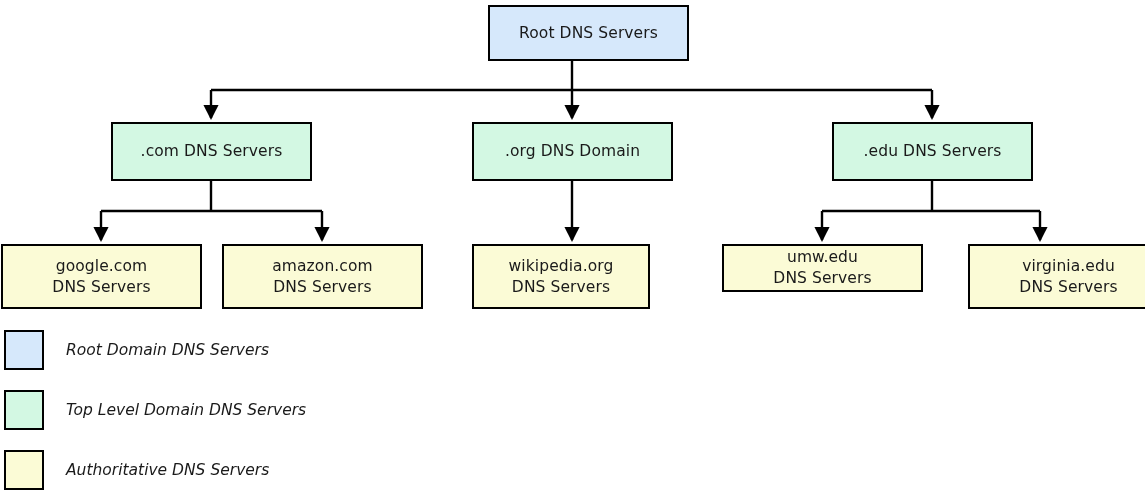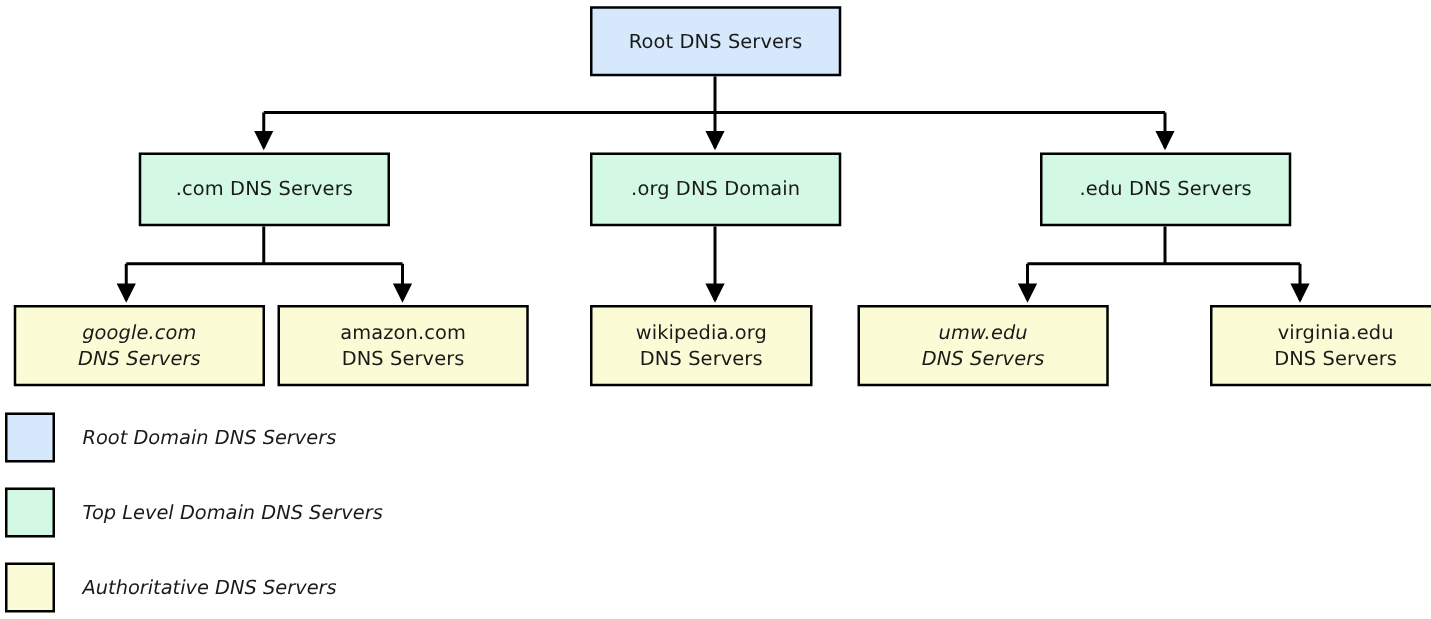--- a/index.html
+++ b/index.html
@@ -126,47 +126,47 @@
       <path d="M 822 211 L 1040 211" stroke="#000000" stroke-width="2.4" fill="none"></path>
     </g>
     <g>
       <path d="M 822 211 L 822 240" stroke="#000000" stroke-width="2.4" fill="none" marker-end="url(#arrow)"></path>
     </g>
     <g>
       <path d="M 1040 211 L 1040 240" stroke="#000000" stroke-width="2.4" fill="none" marker-end="url(#arrow)"></path>
     </g>
   </svg>
 
-  <div class="node root" style="left:472px; top:5px; width:201px; height:56px;">
+  <div class="node root" style="left:488px; top:5px; width:201px; height:56px;">
     <span class="label">Root DNS Servers</span>
   </div>
 
   <div class="node tld" style="left:111px; top:122px; width:201px; height:59px;">
     <span class="label">.com DNS Servers</span>
   </div>
   <div class="node tld" style="left:472px; top:122px; width:201px; height:59px;">
     <span class="label">.org DNS Domain</span>
   </div>
   <div class="node tld" style="left:832px; top:122px; width:201px; height:59px;">
     <span class="label">.edu DNS Servers</span>
   </div>
 
-  <div class="node auth" style="left:11px; top:244px; width:201px; height:65px;font-style:italic;">
+  <div class="node auth" style="left:1px; top:244px; width:201px; height:65px;">
     <span class="label">google.com
 DNS Servers</span>
   </div>
   <div class="node auth" style="left:222px; top:244px; width:201px; height:65px;">
     <span class="label">amazon.com
 DNS Servers</span>
   </div>
   <div class="node auth" style="left:472px; top:244px; width:178px; height:65px;">
     <span class="label">wikipedia.org
 DNS Servers</span>
   </div>
-  <div class="node auth" style="left:686px; top:244px; width:201px; height:65px;font-style:italic;">
+  <div class="node auth" style="left:722px; top:244px; width:201px; height:48px;">
     <span class="label">umw.edu
 DNS Servers</span>
   </div>
   <div class="node auth" style="left:940px; top:244px; width:201px; height:65px;margin-left:28px;">
     <span class="label">virginia.edu
 DNS Servers</span>
   </div>
 
   <div class="legend-row" style="left:4px; top:330px;">
     <div class="legend-swatch root"></div>

